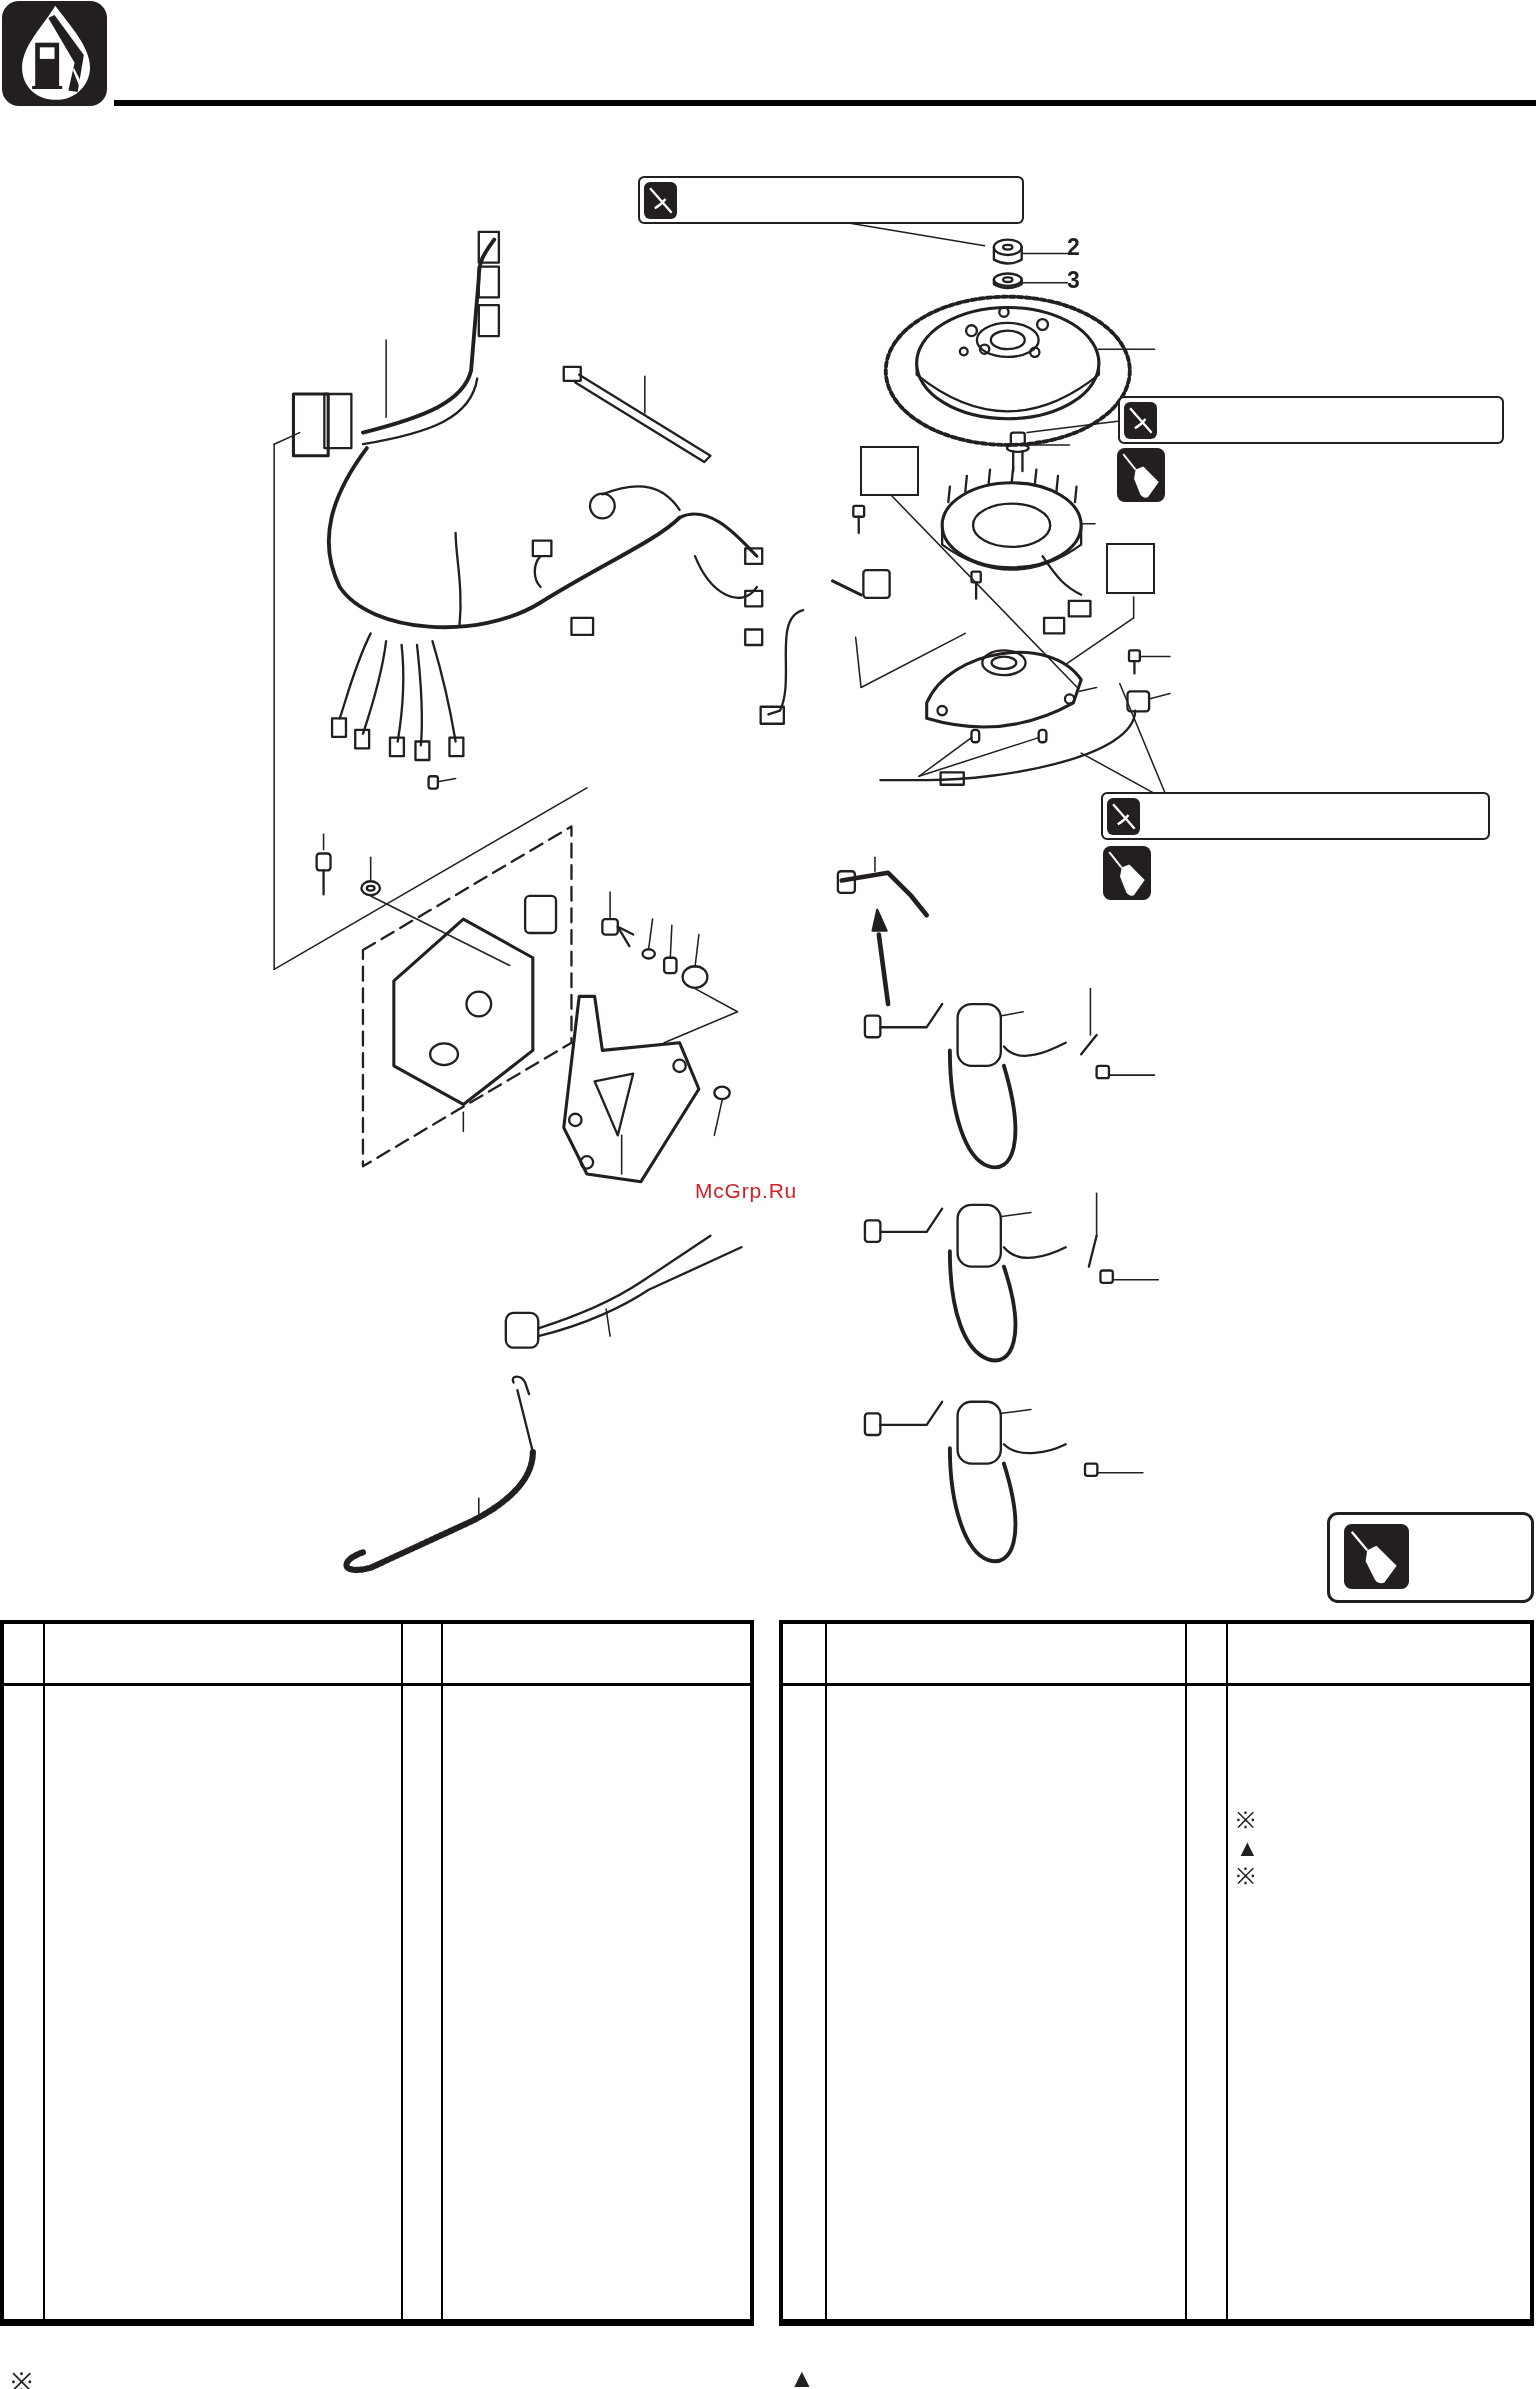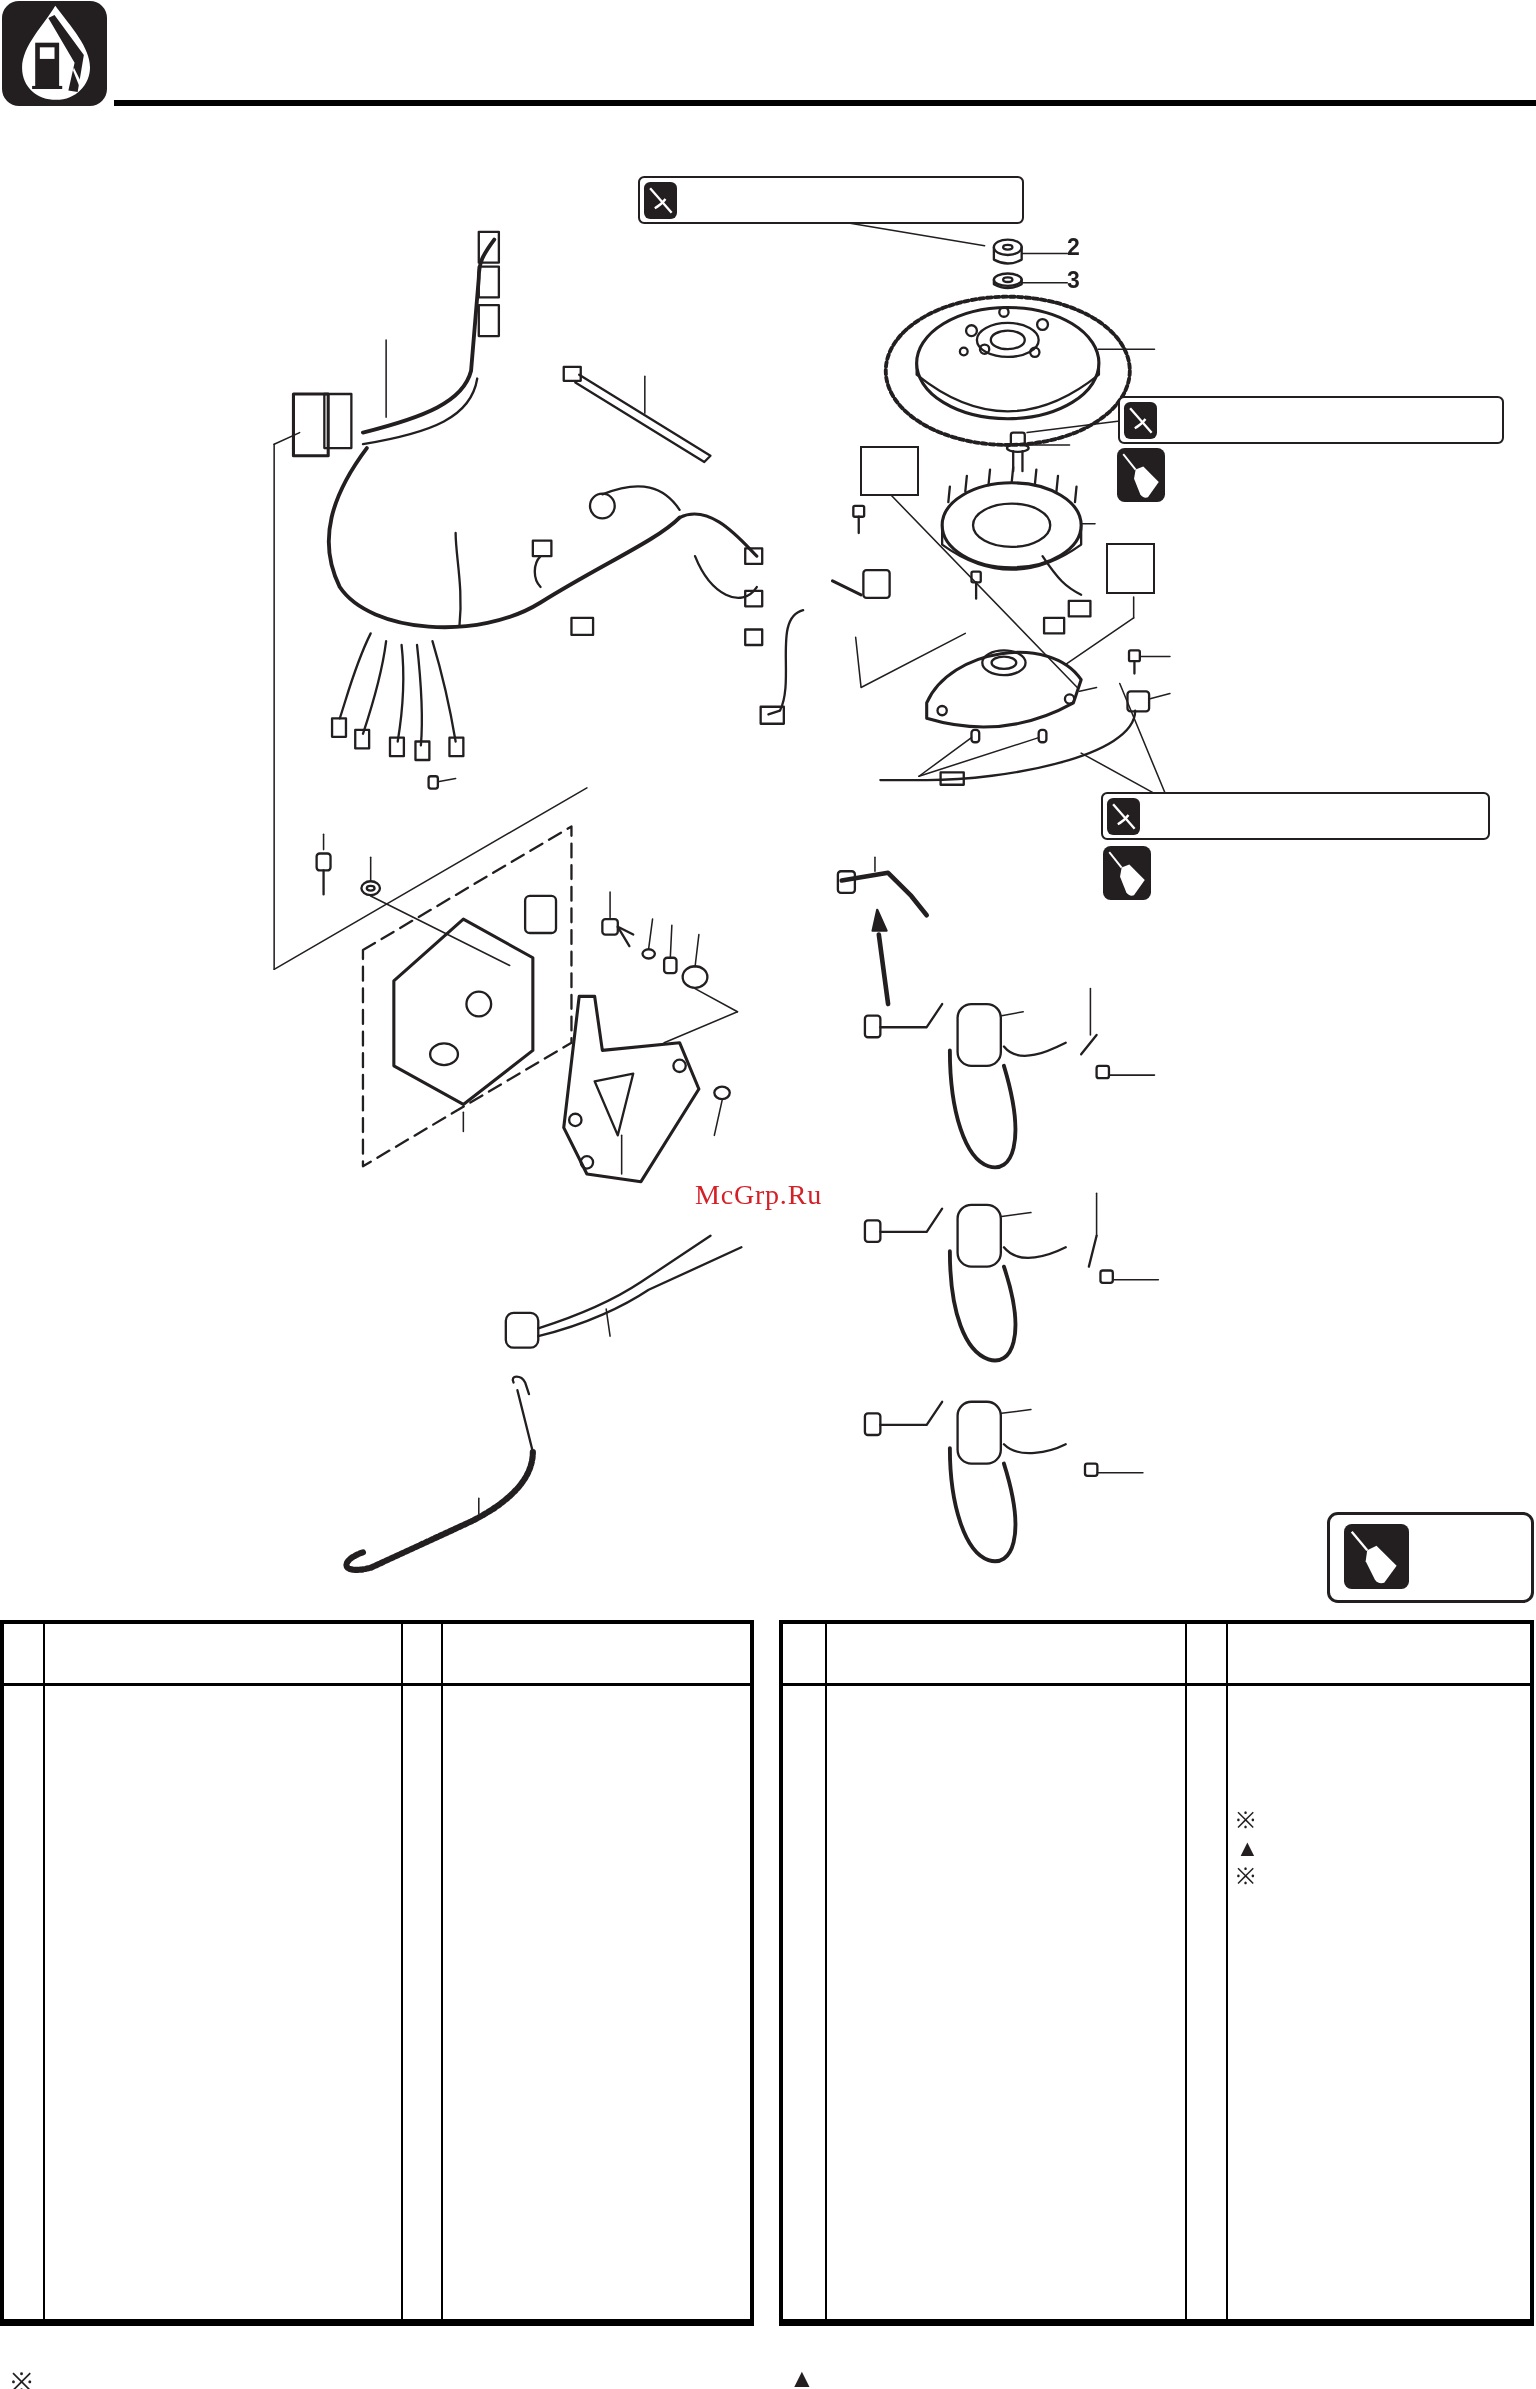--- a/index.html
+++ b/index.html
@@ -7,21 +7,21 @@
          font-family: "Liberation Sans", sans-serif; color: #231f20; }
   .abs { position: absolute; }
   .header-icon { left: 1.5px; top: 0.8px; width: 105px; height: 105px; background: #231f20; border-radius: 17px; }
   .header-rule { left: 114px; top: 100px; width: 1422px; height: 6.2px; background: #000; }
   .callout { border: 2.3px solid #231f20; border-radius: 6.2px; background: #fff; box-sizing: border-box; }
   .callout .ico { position: absolute; left: 3.9px; top: 3.9px; width: 33px; height: 37px; background: #231f20; border-radius: 6.2px; }
   .callout .txt { position: absolute; left: 46px; top: 10.8px; font-size: 17px; }
   .dark-tile { background: #231f20; border-radius: 7.7px; }
   .ref-box { border: 2.3px solid #231f20; background: #fff; box-sizing: border-box; }
   .partnum { font-size: 23px; font-weight: bold; line-height: 1; }
-  .watermark { left: 695px; top: 1179px; font-family: Liberation Serif, serif; font-size: 28px; color: #d42027; letter-spacing: 0.8px; }
+  .watermark { left: 695px; top: 1179px; font-family: Liberation Sans, sans-serif; font-size: 21px; color: #d42027; letter-spacing: 0.8px; }
   .ptable { border: 4.6px solid #000; border-bottom-width: 7.7px; box-sizing: border-box; background: #fff; }
   .ptable .hdr { position: absolute; left: 0; right: 0; top: 0; height: 59px; border-bottom: 3.1px solid #000; }
   .ptable .col { position: absolute; top: 0; bottom: 0; width: 0; border-left: 2.3px solid #000; }
   .ptable .hcell { position: absolute; top: 15.4px; font-size: 17px; font-weight: bold; }
   .sym { font-size: 23px; line-height: 1; }
   .footnote { font-size: 26px; }
   svg { position: absolute; left: 0; top: 0; }
 </style>
 </head>
 <body>

